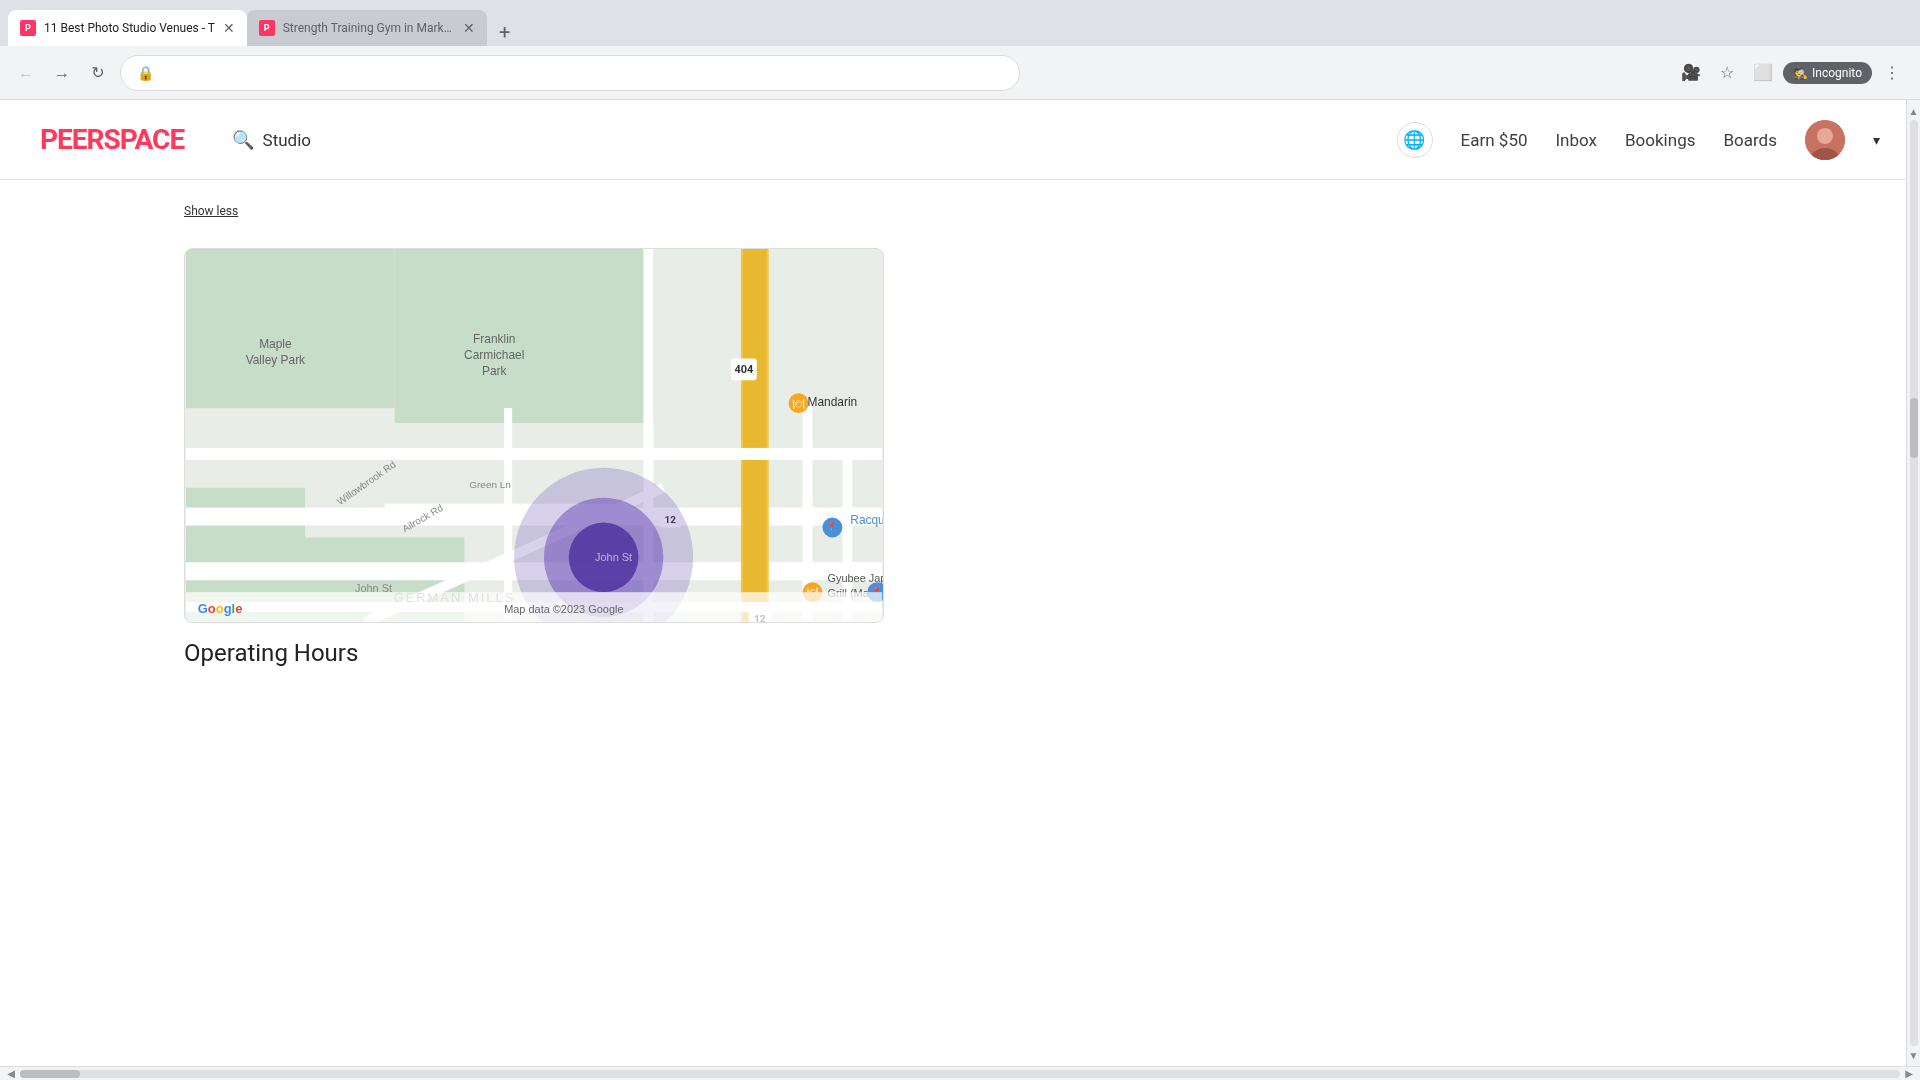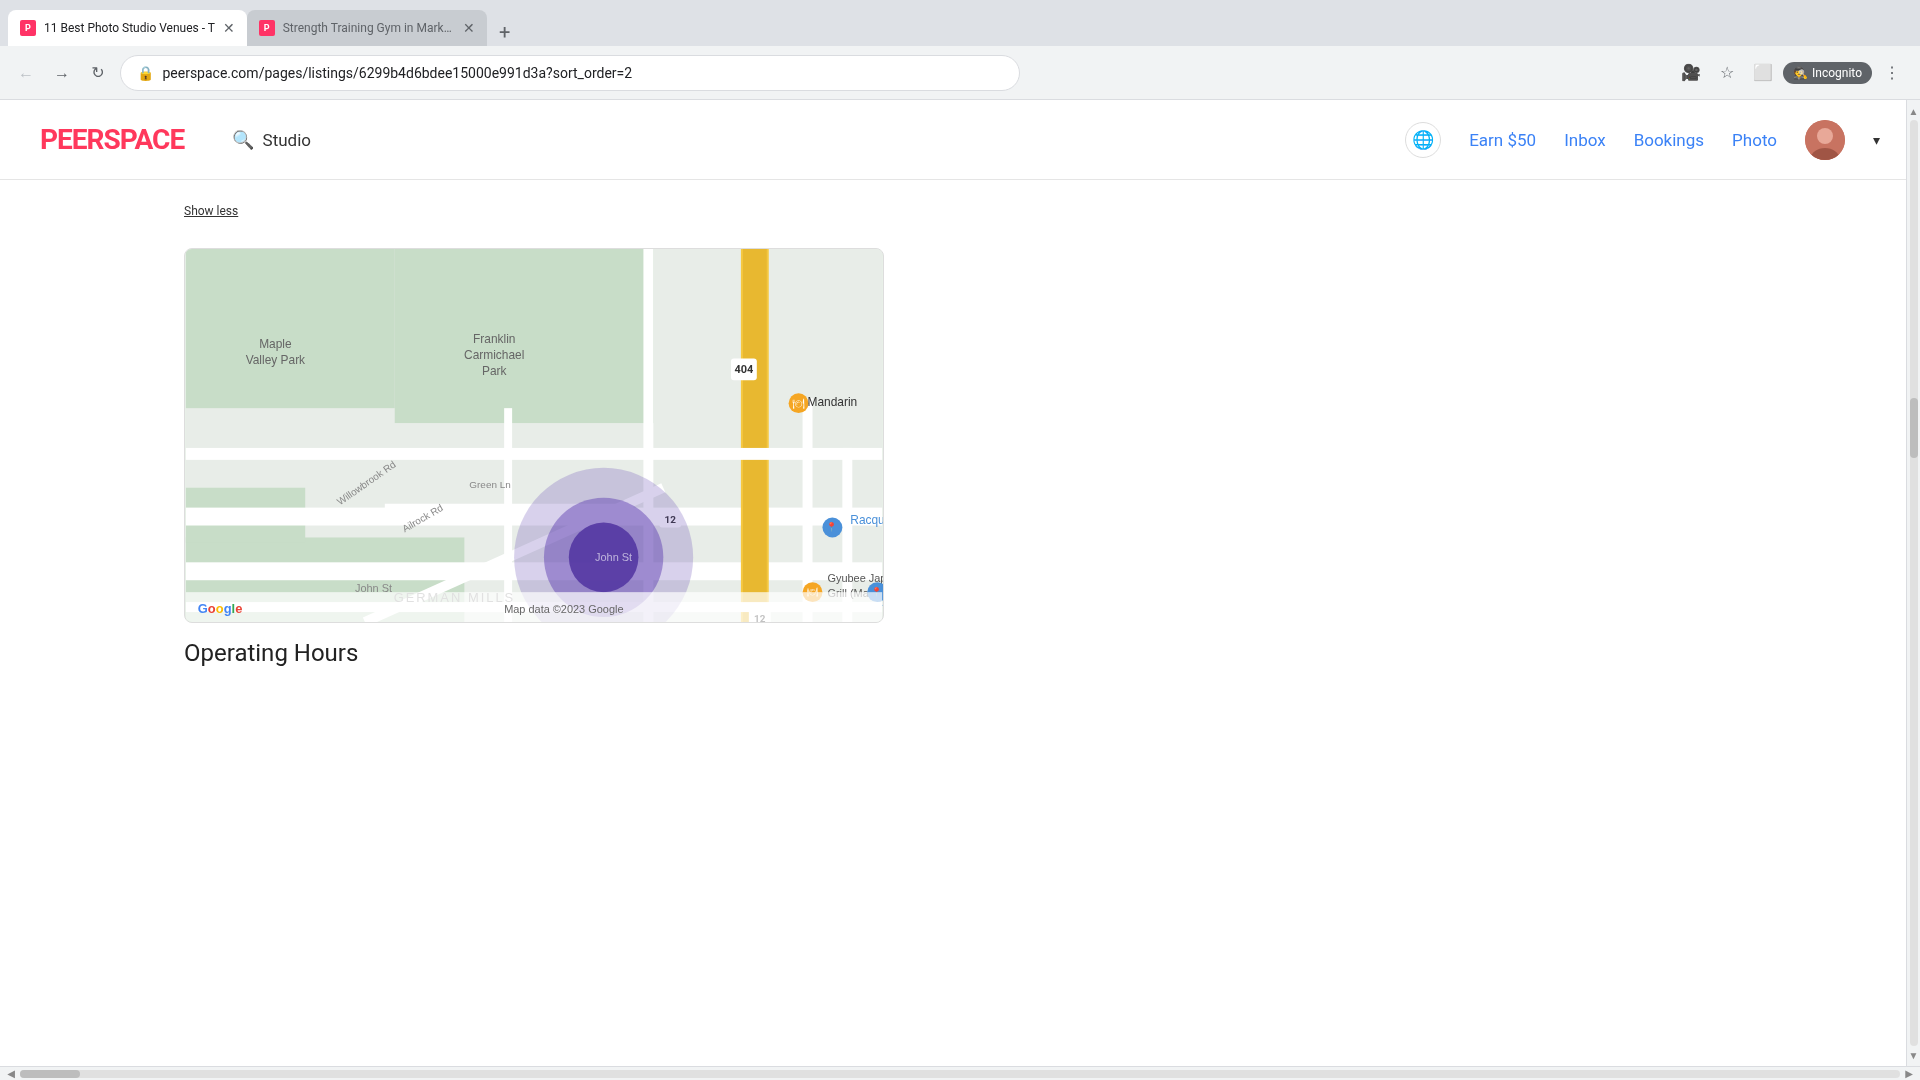--- a/index.html
+++ b/index.html
@@ -24,21 +24,21 @@
     .toolbar-icon-btn { width: 32px; height: 32px; border-radius: 50%; display: flex; align-items: center; justify-content: center; cursor: pointer; color: #5f6368; font-size: 16px; }
     .incognito-badge { background: #5f6368; color: white; border-radius: 14px; padding: 4px 10px; font-size: 12px; display: flex; align-items: center; gap: 4px; }
 
     
     .peerspace-nav { height: 80px; display: flex; align-items: center; padding: 0 40px; border-bottom: 1px solid #e5e5e5; background: #fff; }
     .peerspace-logo { font-size: 28px; font-weight: bold; color: #ff385c; letter-spacing: -1px; margin-right: 48px; }
     .nav-search { display: flex; align-items: center; gap: 8px; color: #333; font-size: 17px; cursor: pointer; }
     .nav-search-icon { font-size: 18px; }
     .nav-right { margin-left: auto; display: flex; align-items: center; gap: 28px; }
     .nav-globe { width: 36px; height: 36px; border-radius: 50%; border: 1px solid #ddd; display: flex; align-items: center; justify-content: center; cursor: pointer; color: #333; font-size: 18px; }
-    .nav-link { font-size: 17px; color: #3b82f6; cursor: pointer; text-decoration: none; }
+    .nav-link { font-size: 17px; color: #404040; cursor: pointer; text-decoration: none; }
     .nav-avatar { width: 40px; height: 40px; border-radius: 50%; background: #c87361; cursor: pointer; overflow: hidden; display: flex; align-items: center; justify-content: center; }
     .nav-chevron { color: #333; font-size: 14px; cursor: pointer; }
 
     
     .main-content { padding: 20px 40px 40px 184px; background: #fff; }
     .show-less-btn { color: #333; font-size: 12px; text-decoration: underline; cursor: pointer; display: inline-block; margin-bottom: 30px; }
 
     .section-title { font-size: 24px; font-weight: 600; color: #222; margin-bottom: 20px; }
 
     
@@ -78,21 +78,20 @@
       <span class="tab-close">✕</span>
     </div>
     <div class="tab-new-button">+</div>
   </div>
   <div class="browser-toolbar">
     <div class="nav-btn disabled">←</div>
     <div class="nav-btn">→</div>
     <div class="nav-btn">↻</div>
     <div class="address-bar">
       <span class="address-bar-lock">🔒</span>
-      <span class="address-bar-url">peerspace.com/pages/listings/6299b4d6bdee15000e991d3a?sort_order=2</span>
     </div>
     <div class="toolbar-right">
       <div class="toolbar-icon-btn">🎥</div>
       <div class="toolbar-icon-btn">☆</div>
       <div class="toolbar-icon-btn">⬜</div>
       <div class="incognito-badge">
         <span>🕵</span>
         <span>Incognito</span>
       </div>
       <div class="toolbar-icon-btn">⋮</div>
@@ -104,21 +103,21 @@
   <div class="peerspace-logo">PEERSPACE</div>
   <div class="nav-search">
     <span class="nav-search-icon">🔍</span>
     <span>Studio</span>
   </div>
   <div class="nav-right">
     <div class="nav-globe">🌐</div>
     <span class="nav-link">Earn $50</span>
     <span class="nav-link">Inbox</span>
     <span class="nav-link">Bookings</span>
-    <span class="nav-link">Photo</span>
+    <span class="nav-link">Boards</span>
     <div class="nav-avatar">
       <svg viewBox="0 0 40 40" width="40" height="40">
         <circle cx="20" cy="20" r="20" fill="#c87361"></circle>
         <circle cx="20" cy="16" r="8" fill="#e8a898"></circle>
         <ellipse cx="20" cy="38" rx="14" ry="10" fill="#a05545"></ellipse>
       </svg>
     </div>
     <span class="nav-chevron">▾</span>
   </div>
 </div>

